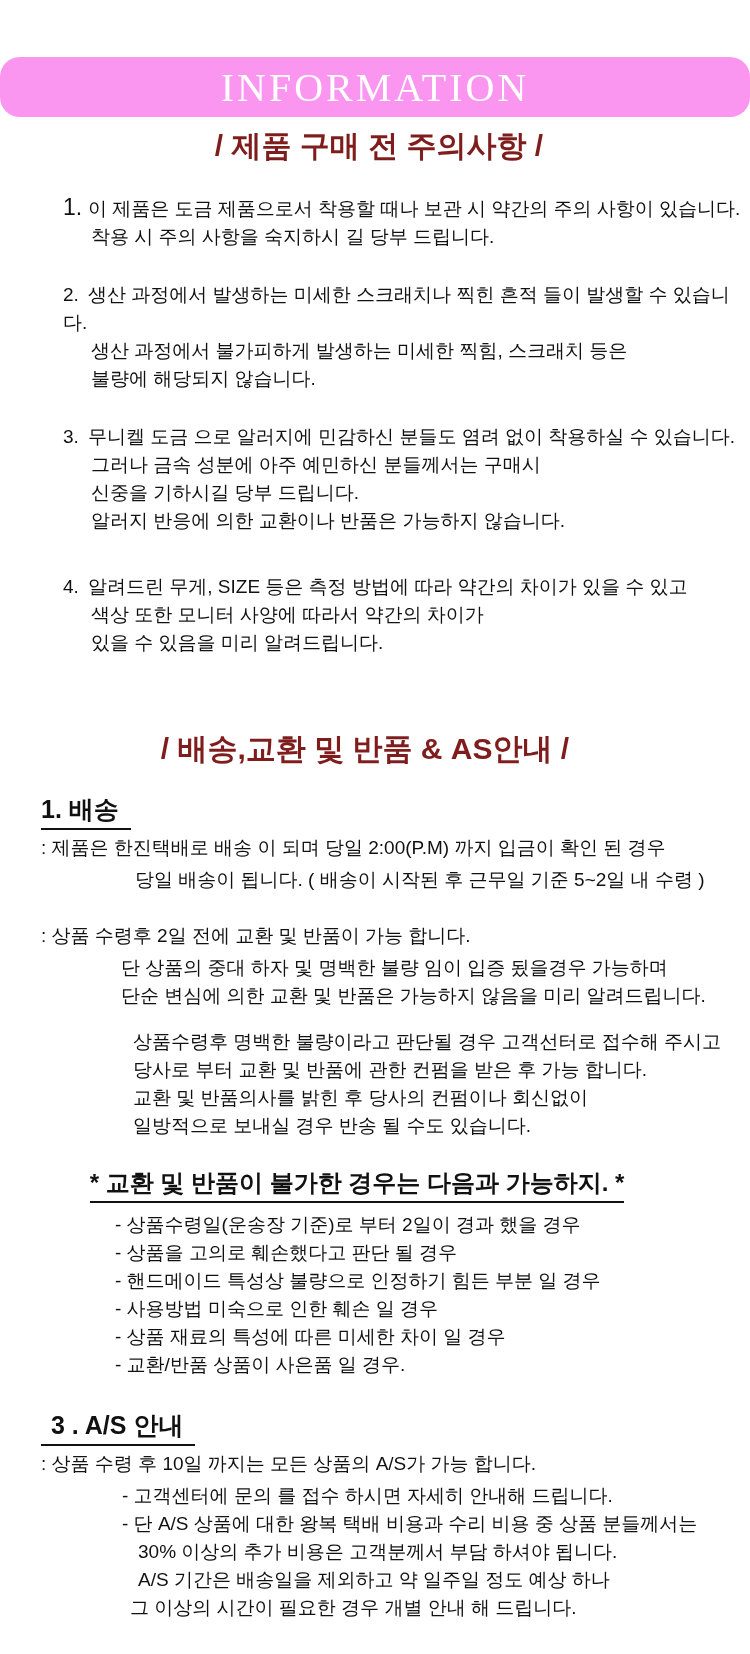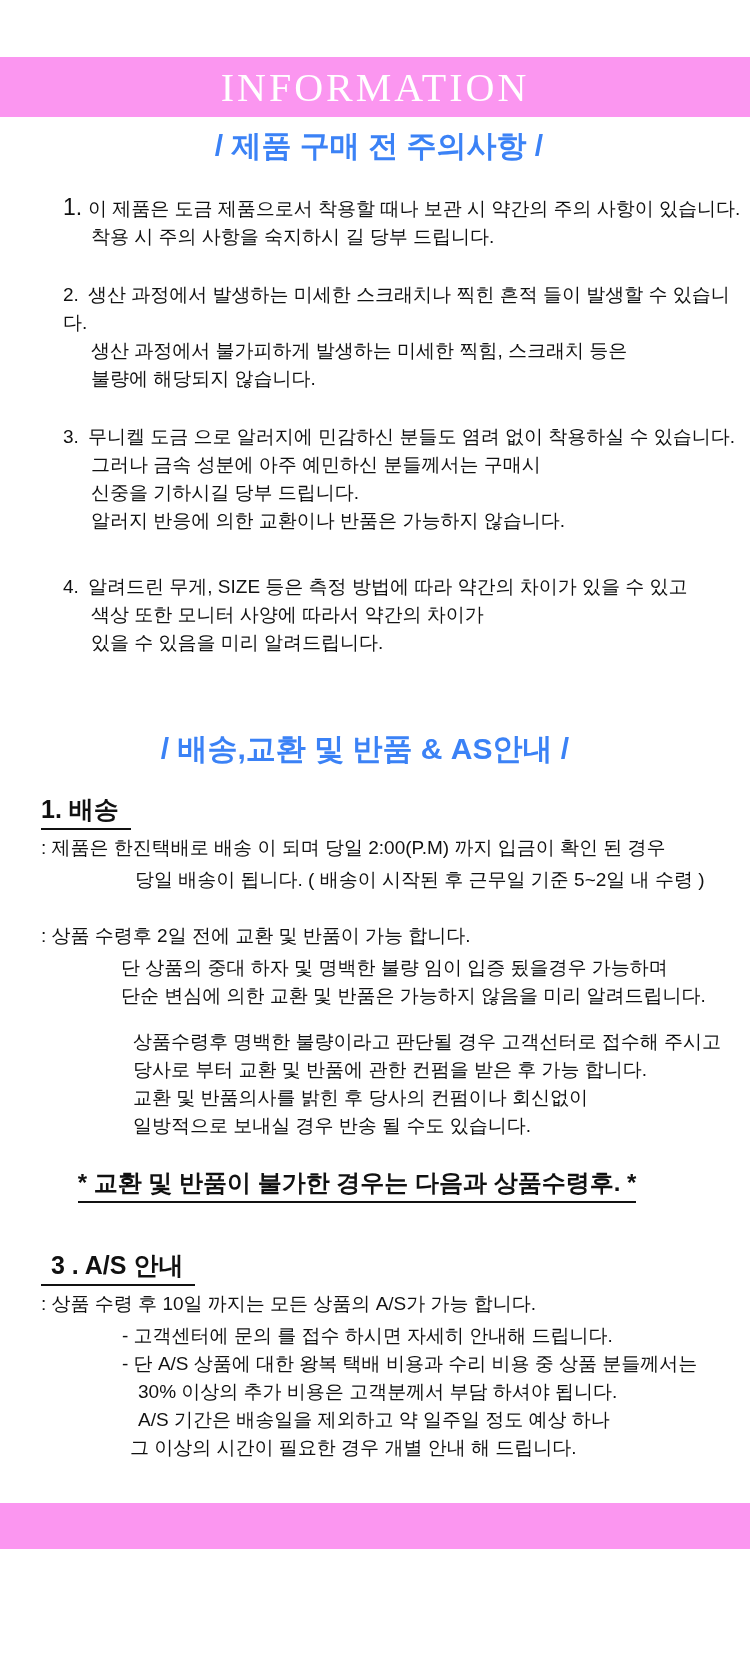--- a/index.html
+++ b/index.html
@@ -11,35 +11,36 @@
     font-family: "Liberation Sans", sans-serif;
     overflow: hidden;
   }
   .banner {
     margin-top: 57px;
     height: 60px;
     background: #fb96f0;
     display: flex;
     align-items: center;
     justify-content: center;
+    border-radius: 20px;
   }
   .banner-title {
     font-family: "Liberation Serif", serif;
     font-size: 40px;
     color: #ffffff;
     letter-spacing: 3px;
     font-weight: normal;
   }
   .sec-heading {
     margin: 12px 0 0 8px;
     font-size: 30px;
     line-height: 34px;
     font-weight: bold;
     text-align: center;
-    color: #3b82f6;
+    color: #7f1d1d;
   }
   .sec-heading.second { margin-top: 74px; line-height: 36px; transform: translateX(-14px); }
 
   
   .nitem { font-size: 19px; line-height: 28px; }
   .nitem .nline { padding-left: 63px; }
   .nitem .num { display: inline-block; width: 25px; }
   .nitem.first .num { font-size: 23px; }
   .nitem .cont { padding-left: 91px; }
   .m30 { margin-top: 30px; }
@@ -49,21 +50,21 @@
   .sblock { font-size: 19px; line-height: 28px; }
   .stitle-line { display: flex; align-items: baseline; line-height: 36px; padding-left: 33px; flex-direction: column; }
   .stitle {
     font-size: 25px;
     font-weight: bold;
     border-bottom: 2px solid #111111;
     padding-right: 12px;
     padding-bottom: 1px;
     white-space: nowrap;
   }
-  .stitle.lead-space { padding-left: 10px; margin-top: 16px; }
+  .stitle.lead-space { padding-left: 10px; }
   .stext { margin-left: 8px; }
   .ship { margin-top: 24px; }
   .ship .cont { padding-left: 135px; }
   .exch { margin-top: 24px; }
   .exch .cont { padding-left: 121px; }
   .para2 { margin-top: 18px; font-size: 19px; line-height: 28px; }
   .para2 div { padding-left: 133px; }
   .noex-h {
     margin: 28px auto 0 auto;
     width: fit-content;
@@ -139,22 +140,30 @@
     <div class="cont">단순 변심에 의한 교환 및 반품은 가능하지 않음을 미리 알려드립니다.</div>
   </div>
 
   <div class="para2">
     <div>상품수령후 명백한 불량이라고 판단될 경우 고객선터로 접수해 주시고</div>
     <div>당사로 부터 교환 및 반품에 관한 컨펌을 받은 후 가능 합니다.</div>
     <div>교환 및 반품의사를 밝힌 후 당사의 컨펌이나 회신없이</div>
     <div>일방적으로 보내실 경우 반송 될 수도 있습니다.</div>
   </div>
 
-  <div class="noex-h">* 교환 및 반품이 불가한 경우는 다음과 상품수령후. *</div>
+  <div class="noex-h">* 교환 및 반품이 불가한 경우는 다음과 가능하지. *</div>
 
+  <div class="bullets">
+    <div>- 상품수령일(운송장 기준)로 부터 2일이 경과 했을 경우</div>
+    <div>- 상품을 고의로 훼손했다고 판단 될 경우</div>
+    <div>- 핸드메이드 특성상 불량으로 인정하기 힘든 부분 일 경우</div>
+    <div>- 사용방법 미숙으로 인한 훼손 일 경우</div>
+    <div>- 상품 재료의 특성에 따른 미세한 차이 일 경우</div>
+    <div>- 교환/반품 상품이 사은품 일 경우.</div>
+  </div>
 
   <div class="sblock as-block">
     <div class="stitle-line">
       <span class="stitle lead-space">3 . A/S 안내</span>
       <span class="stext">: 상품 수령 후 10일 까지는 모든 상품의 A/S가 가능 합니다.</span>
     </div>
     <div class="cont">- 고객센터에 문의 를 접수 하시면 자세히 안내해 드립니다.</div>
     <div class="cont">- 단 A/S 상품에 대한 왕복 택배 비용과 수리 비용 중 상품 분들께서는</div>
     <div class="cont indent2">30% 이상의 추가 비용은 고객분께서 부담 하셔야 됩니다.</div>
     <div class="cont indent2">A/S 기간은 배송일을 제외하고 약 일주일 정도 예상 하나</div>

